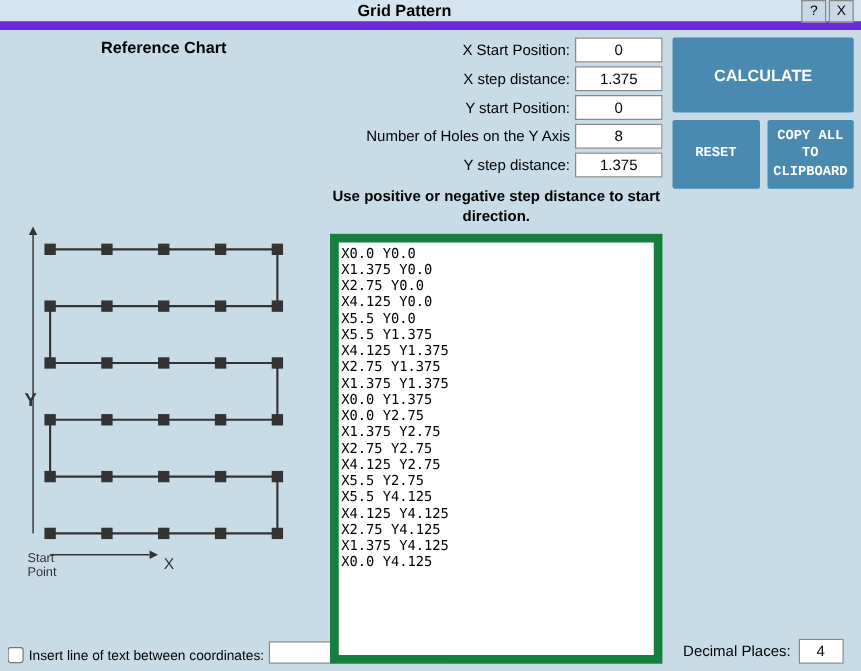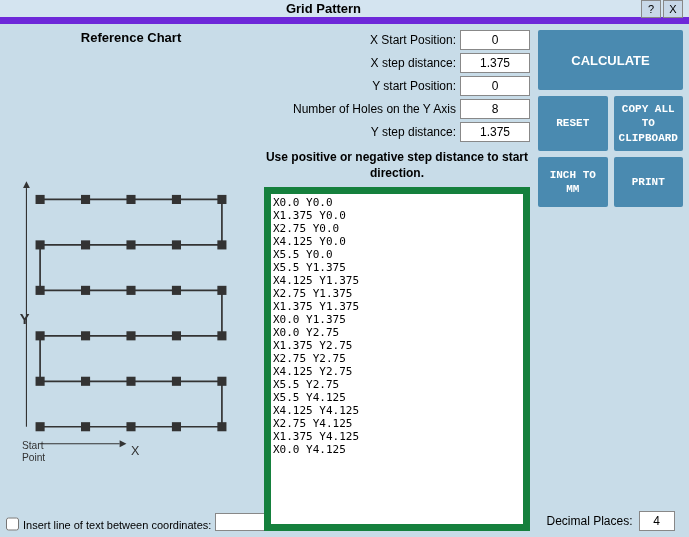--- a/index.html
+++ b/index.html
@@ -364,24 +364,20 @@
 X0.0 Y4.125</textarea>
     </div>
   </div>
 
   <div class="right-panel">
     <button class="btn-large">CALCULATE</button>
     <div class="btn-row">
       <button class="btn-medium">RESET</button>
       <button class="btn-medium">COPY ALL TO CLIPBOARD</button>
     </div>
-    <div class="btn-row">
-      <button class="btn-medium">INCH TO MM</button>
-      <button class="btn-medium">PRINT</button>
-    </div>
     <div class="spacer"></div>
     <div class="decimal-row">
       <span class="decimal-label">Decimal Places:</span>
       <input type="text" class="decimal-input" value="4" style="">
     </div>
   </div>
 
 </div>
 
 </body></html>

